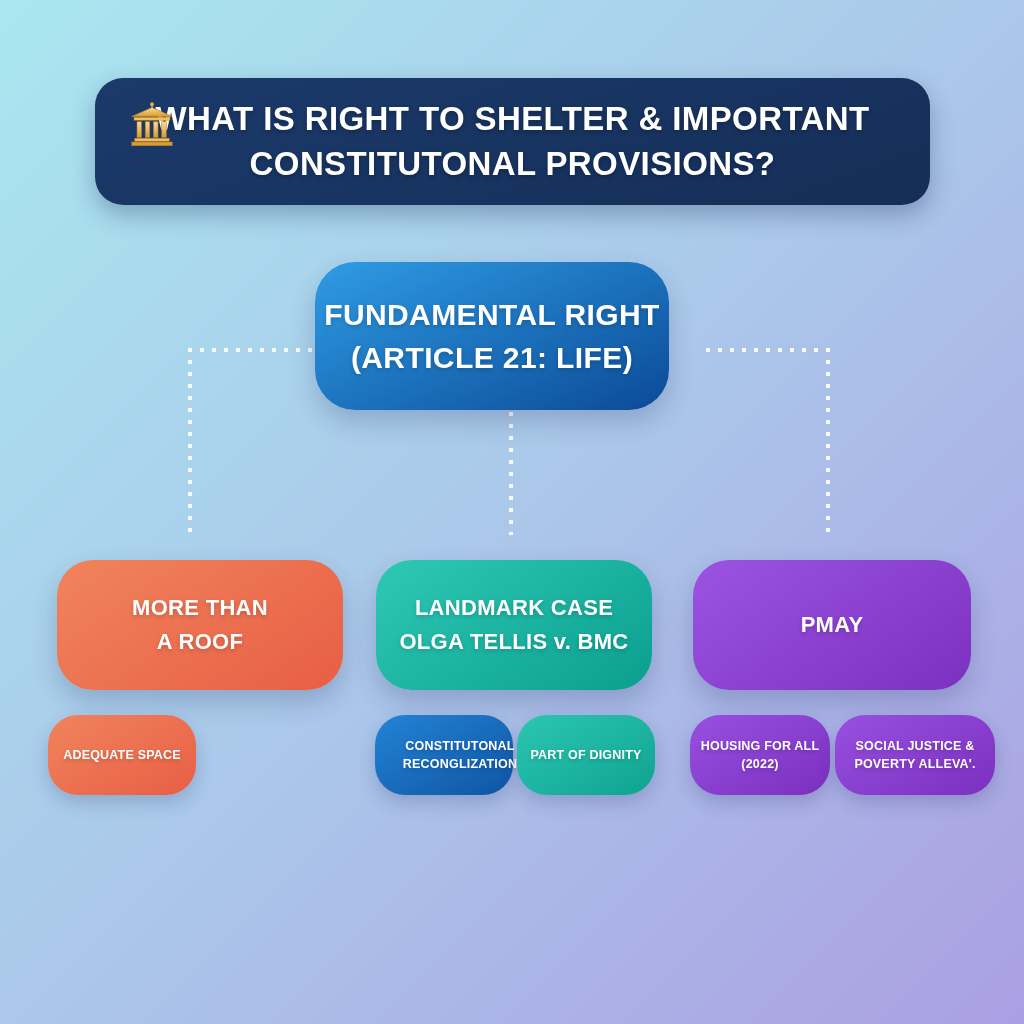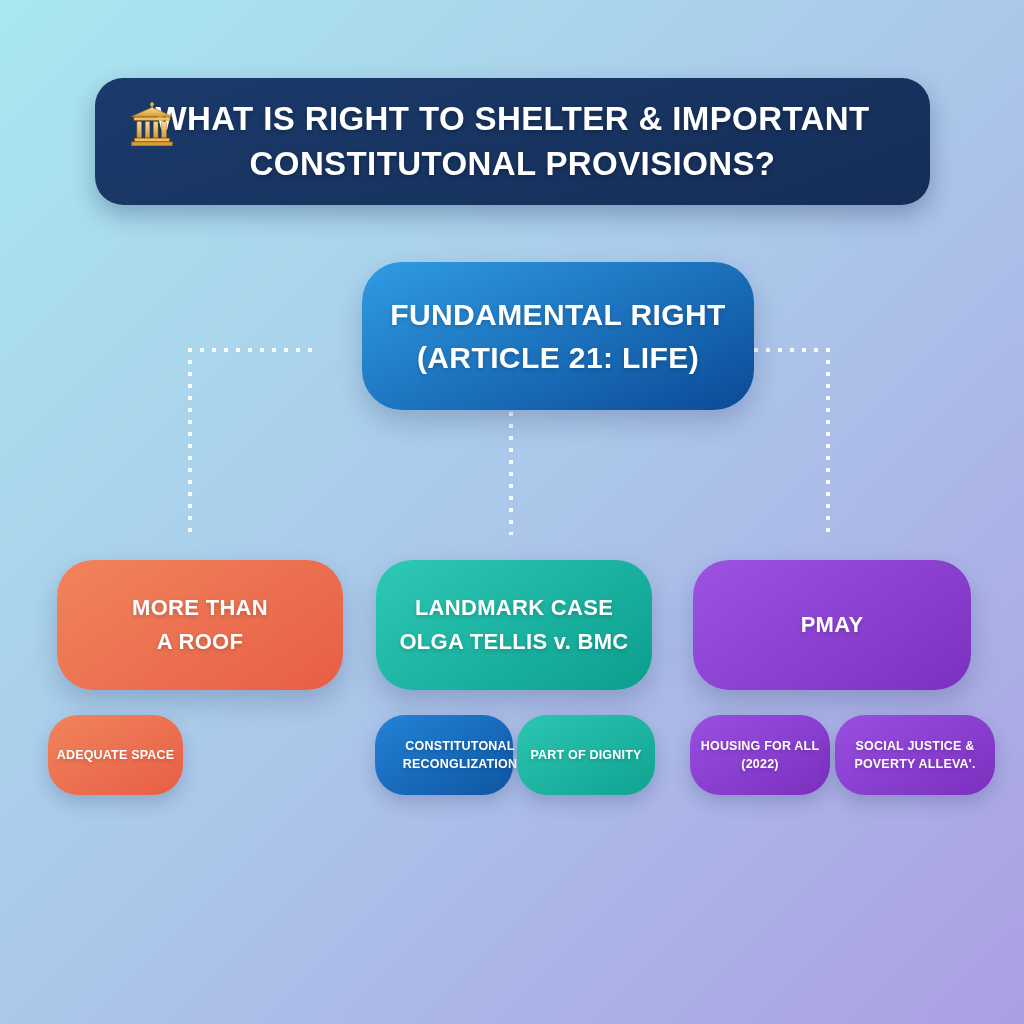--- a/index.html
+++ b/index.html
@@ -27,34 +27,34 @@
   .header-icon {
     position: absolute; left: 33px; top: 22px; width: 48px; height: 48px;
   }
   .node {
     position: absolute; color: #fff; font-weight: 800; text-align: center;
     display: flex; flex-direction: column; align-items: center; justify-content: center;
     text-shadow: 0 2px 4px rgba(0,0,0,0.18);
     box-shadow: 0 12px 26px rgba(30, 40, 90, 0.22);
   }
   .root-node {
-    left: 315px; top: 262px; width: 392px; height: 148px; border-radius: 40px;
+    left: 315px; top: 262px; width: 354px; height: 148px; border-radius: 40px;
     background: linear-gradient(155deg, #2f9ce4 0%, #0b4a97 100%);
-    font-size: 30px; line-height: 1.45; letter-spacing: 0.4px; margin-left: 47px;
+    font-size: 30px; line-height: 1.45; letter-spacing: 0.4px;
   }
   .branch { top: 560px; height: 130px; border-radius: 36px; font-size: 22px; line-height: 1.55; letter-spacing: 0.3px; }
   .branch-roof   { left: 57px;  width: 286px; background: linear-gradient(145deg, #f0845c 0%, #e85e45 100%); }
   .branch-case   { left: 376px; width: 276px; background: linear-gradient(145deg, #2ec9b5 0%, #0b9e8e 100%); }
   .branch-scheme { left: 693px; width: 278px; background: linear-gradient(145deg, #9c53e2 0%, #7c30c0 100%); }
   .pill {
     top: 715px; height: 80px; border-radius: 30px;
     font-size: 12.5px; line-height: 1.45; letter-spacing: 0.2px; padding: 4px 8px;
     box-shadow: 0 8px 18px rgba(30, 40, 90, 0.20);
   }
-  .pill-1 { left: 48px;  width: 135px; background: linear-gradient(150deg, #f0845c 0%, #e85e45 100%); justify-content: center; }
+  .pill-1 { left: 48px;  width: 148px; background: linear-gradient(150deg, #f0845c 0%, #e85e45 100%); justify-content: center; }
   .pill-2 { left: 203px; width: 130px; background: linear-gradient(150deg, #f0845c 0%, #e85e45 100%); }
   .pill-3 { left: 375px; width: 138px; background: linear-gradient(150deg, #2383d6 0%, #0f55a3 100%); padding-left: 40px; }
   .pill-4 { left: 517px; width: 138px; background: linear-gradient(150deg, #2cc6b3 0%, #0fa391 100%); }
   .pill-5 { left: 690px; width: 140px; background: linear-gradient(150deg, #9850e0 0%, #7b2fbf 100%); }
   .pill-6 { left: 835px; width: 160px; background: linear-gradient(150deg, #9850e0 0%, #7b2fbf 100%); }
   .dot-h {
     position: absolute; height: 4px;
     background: repeating-linear-gradient(to right, #ffffff 0 4px, transparent 4px 12px);
     opacity: 0.92;
   }

